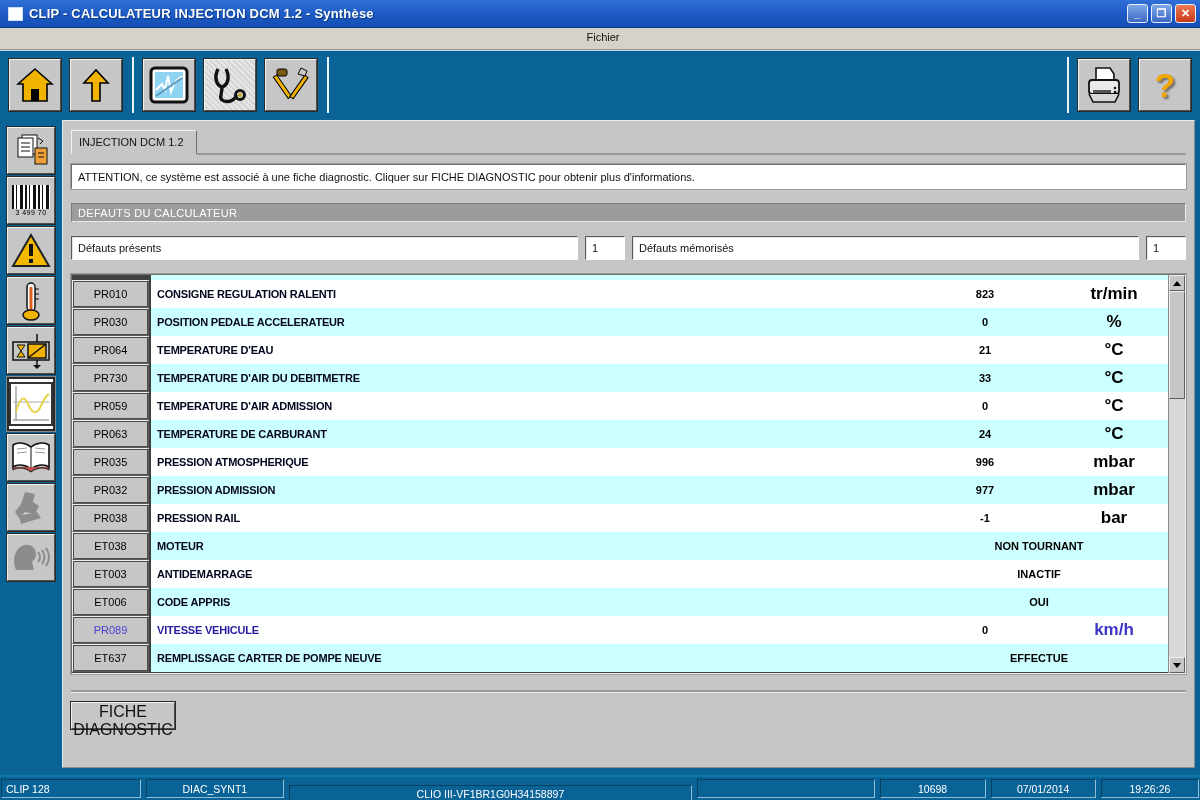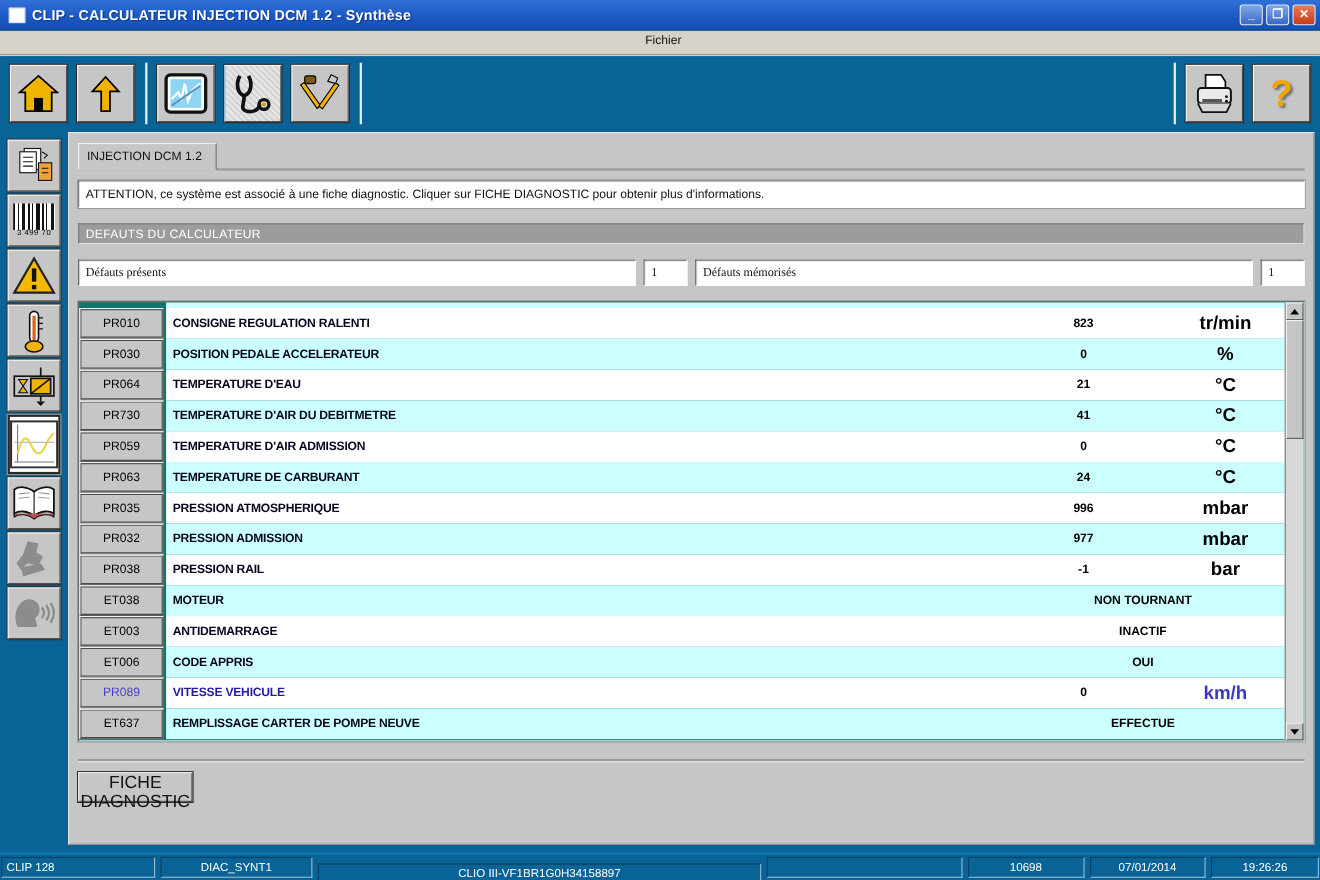--- a/index.html
+++ b/index.html
@@ -64,29 +64,29 @@
     border:1px solid #6E6E6E; border-bottom-color:#FFF; border-right-color:#FFF;
     box-shadow:0 0 0 1px #9A9A9A; font-size:11px; color:#111;
     display:flex; align-items:center; padding-left:6px; }
 
   
   .secheader{ margin-top:14px; height:19px; background:#9C9C9C; color:#FFFFFF;
     font-size:11px; letter-spacing:.3px; display:flex; align-items:center; padding-left:6px;
     border:1px solid #7A7A7A; border-bottom-color:#E9E9E9; border-right-color:#E9E9E9; }
 
   
-  .defrow{ margin-top:12px; display:flex; align-items:center; gap:7px; height:28px;font-family:Liberation Serif, serif; }
+  .defrow{ margin-top:12px; display:flex; align-items:center; gap:7px; height:28px; }
   .field{ background:#FFFFFF; border:1px solid #5A5A5A; border-bottom-color:#FFF; border-right-color:#FFF;
     box-shadow:1px 1px 0 #E6E6E6 inset; font-size:11px; color:#111; height:24px;
     display:flex; align-items:center; padding-left:6px; }
   .field.big{ flex:1; }
   .field.small{ width:40px; flex:none; }
 
   
-  .tablepanel{ margin-top:12px; height:400px; background:#0f766e;
+  .tablepanel{ margin-top:12px; height:400px; background:#404040;
     border:1px solid #6E6E6E; border-bottom-color:#EFEFEF; border-right-color:#EFEFEF;
     box-shadow:0 0 0 1px #9A9A9A; display:flex; }
   .rowsarea{ flex:1; display:flex; flex-direction:column; }
   .topstrip{ height:5px; background:#CCFFFF; margin-left:79px; }
   .trow{ height:28px; display:flex; align-items:stretch; }
   .code{ width:77px; flex:none; margin-right:2px; background:#C6C6C6;
     border:1px solid; border-color:#F0F0F0 #5E5E5E #5E5E5E #F0F0F0;
     box-shadow:0 0 0 1px #4A4A4A inset; font-size:11px; color:#000;
     display:flex; align-items:center; justify-content:center;
     font-family:"Liberation Sans",sans-serif; }
@@ -331,21 +331,21 @@
             <div class="cells">
               <div class="lbl">TEMPERATURE D'EAU</div>
               <div class="val">21</div>
               <div class="unit">°C</div>
             </div>
           </div>
           <div class="trow alt">
             <button class="code">PR730</button>
             <div class="cells">
               <div class="lbl">TEMPERATURE D'AIR DU DEBITMETRE</div>
-              <div class="val">41</div>
+              <div class="val">33</div>
               <div class="unit">°C</div>
             </div>
           </div>
           <div class="trow">
             <button class="code">PR059</button>
             <div class="cells">
               <div class="lbl">TEMPERATURE D'AIR ADMISSION</div>
               <div class="val">0</div>
               <div class="unit">°C</div>
             </div>

